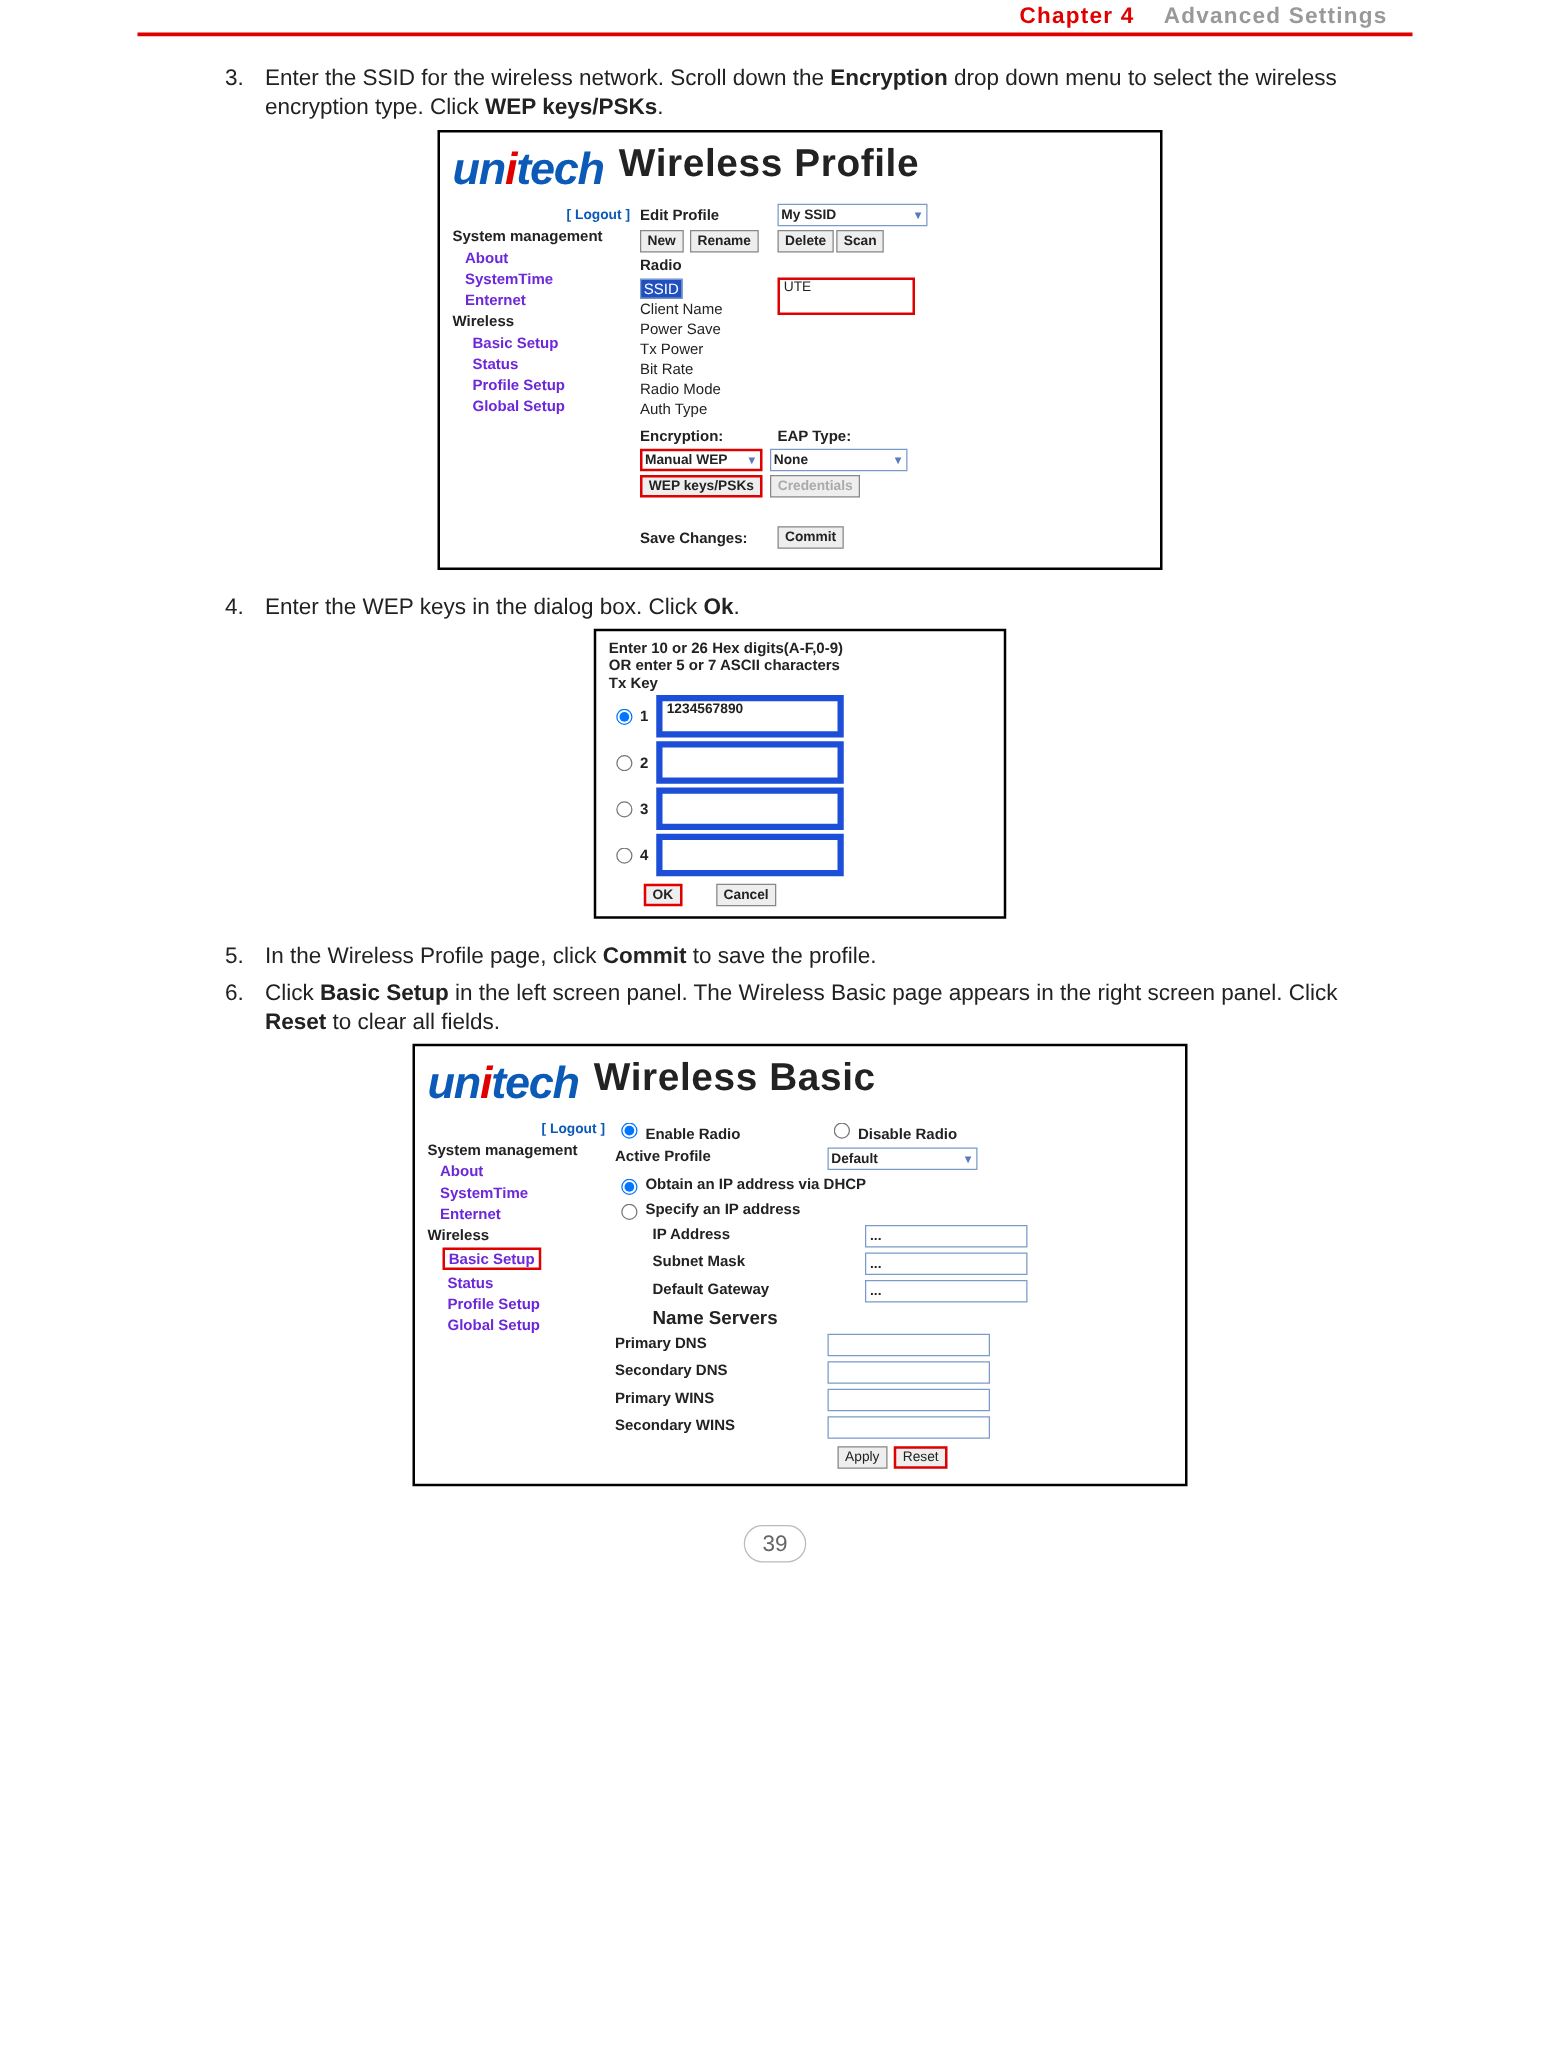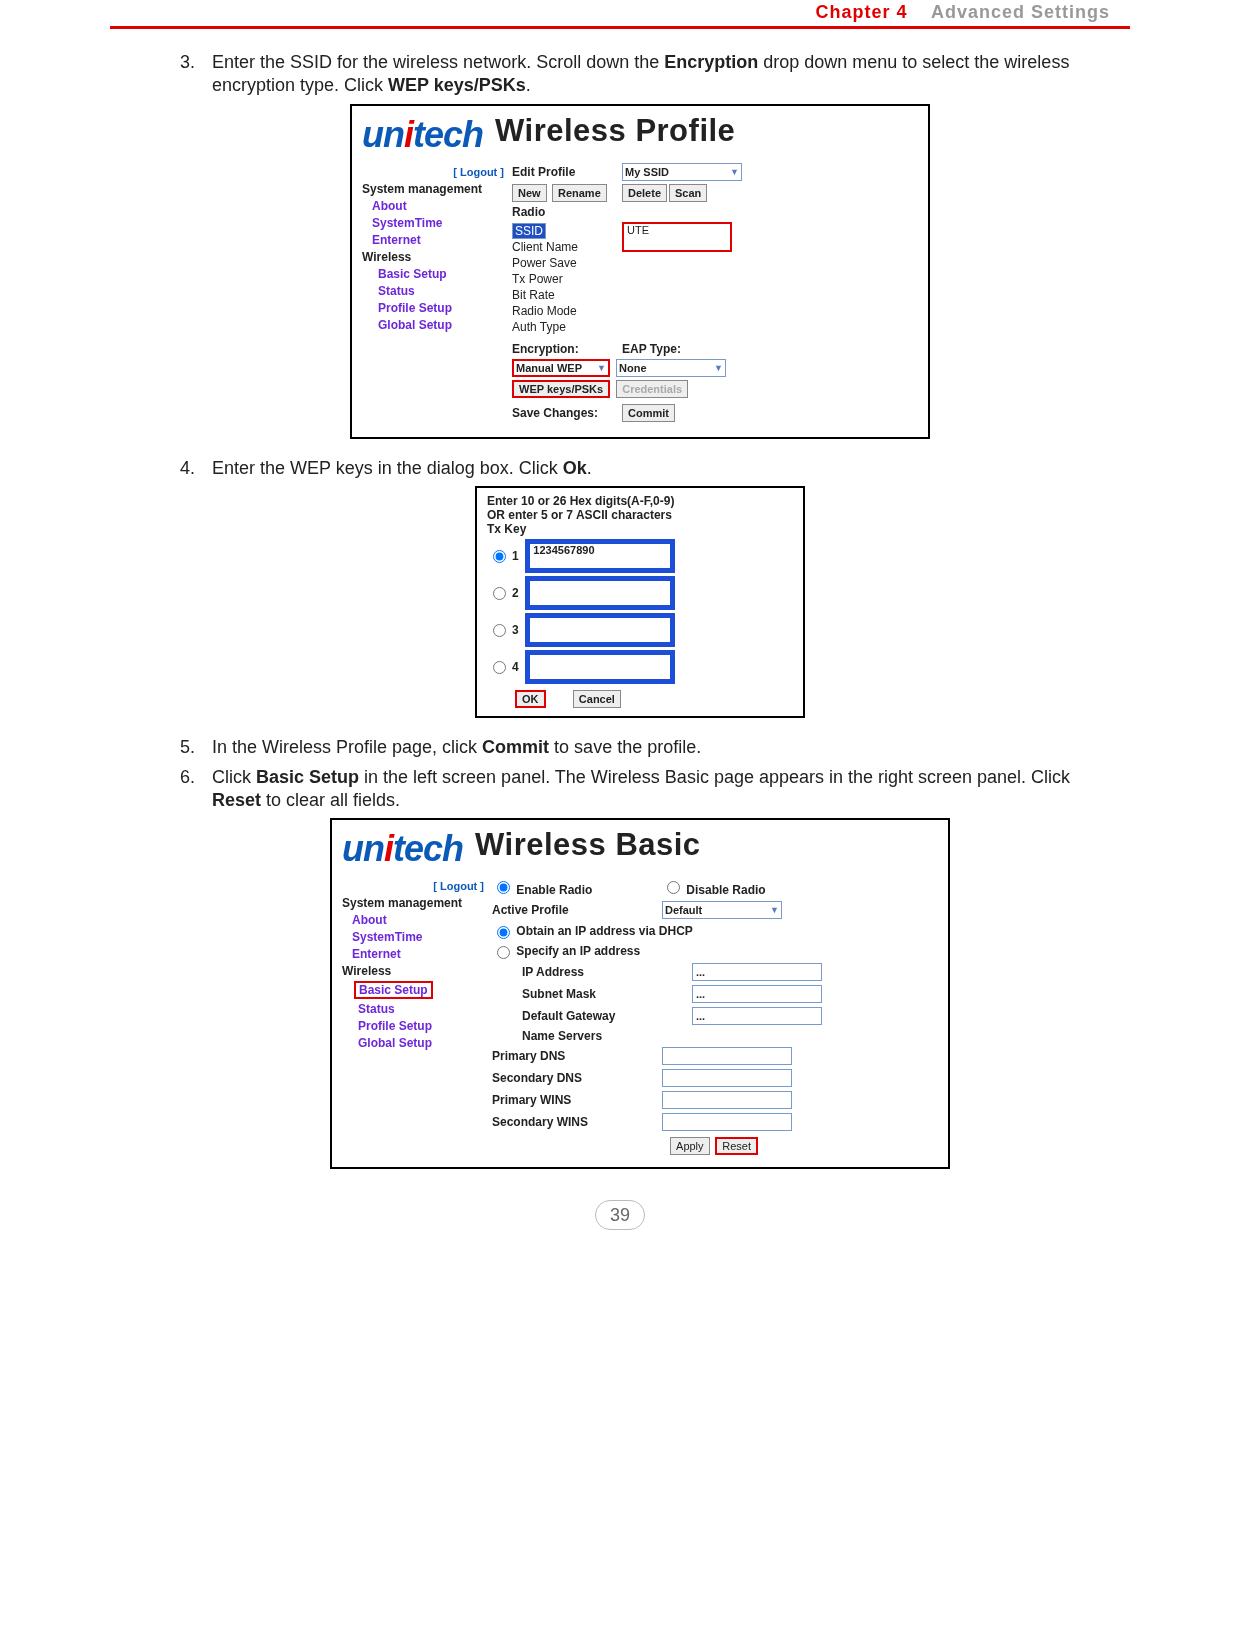--- a/index.html
+++ b/index.html
@@ -40,23 +40,23 @@
     
     .shot2 { width:330px; }
     .dlg { padding:6px 10px; font-size:12px; font-weight:bold; }
     .keyrow { display:flex; align-items:center; margin:3px 0; }
     .keyrow input[type=radio]{ margin:0 6px 0 6px; }
     .keyinput { border:5px solid #1d4ed8; height:34px; width:150px; font-size:11px; padding:0 3px; box-sizing:border-box; }
     .btns { margin:6px 0 2px 28px; }
     .cancel { margin-left:22px; }
     
     .field { border:1px solid #7a9ac9; background:#fff; height:18px; width:130px; font-size:11px; padding:0 3px; box-sizing:border-box; display:inline-flex; align-items:center; }
-    .rowb { display:flex; align-items:center; font-size:12px; font-weight:bold; margin:4px 0; }
+    .rowb { display:flex; align-items:flex-start; font-size:12px; font-weight:bold; margin:4px 0; }
     .rowb .l { width:170px; }
-    .nameserv { font-weight:bold; font-size:12px; margin:2px 0 4px 30px; }
+    .nameserv { font-weight:bold; font-size:15px; margin:2px 0 4px 30px; }
     
     .pagenum-wrap { text-align:center; margin-top:36px; margin-bottom:20px; }
     .pagenum { border:1px solid #bbb; border-radius:20px; padding:4px 14px; color:#666; font-size:18px; }
   </style>
 </head>
 <body>
 
 <div class="page">
   <div class="chapter-bar">
     <span class="red">Chapter 4</span>
@@ -138,21 +138,21 @@
               </div>
             <div class="sel" style="width:110px;">
                 <span>None</span>
                 <span class="tri">▼</span>
               </div>
           </div>
           <div class="row">
             <span class="btn redbox" style="margin-right:6px;">WEP keys/PSKs</span>
             <span class="btn dim">Credentials</span>
           </div>
-          <div class="row" style="margin-top:6px;">
+          <div class="row" style="margin-top:23px;">
             <div class="lbl">Save Changes:</div>
             <span class="btn">Commit</span>
           </div>
         </div>
       </div>
     </div>
 
     <div class="step">
       <div class="num">4.</div>
       <div class="txt"><span>Enter the WEP keys in the dialog box. Click </span><b>Ok</b><span>.</span></div>

